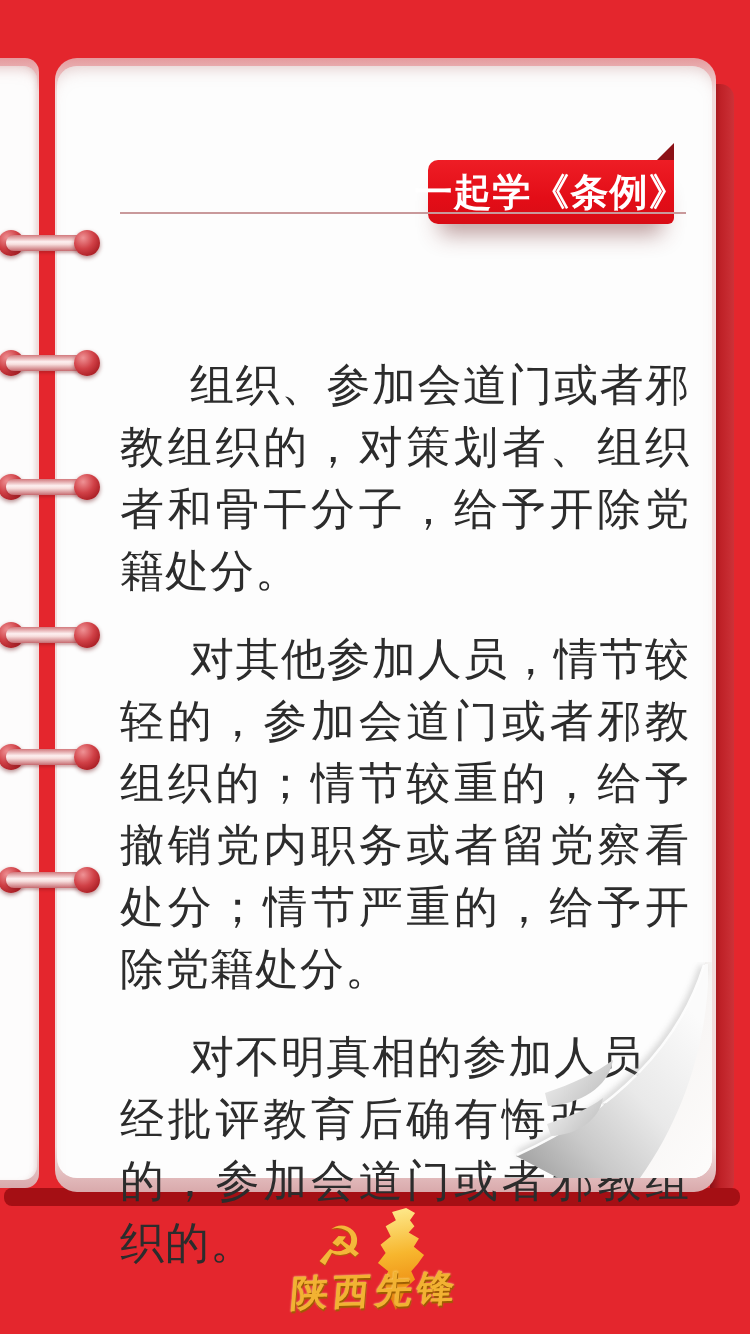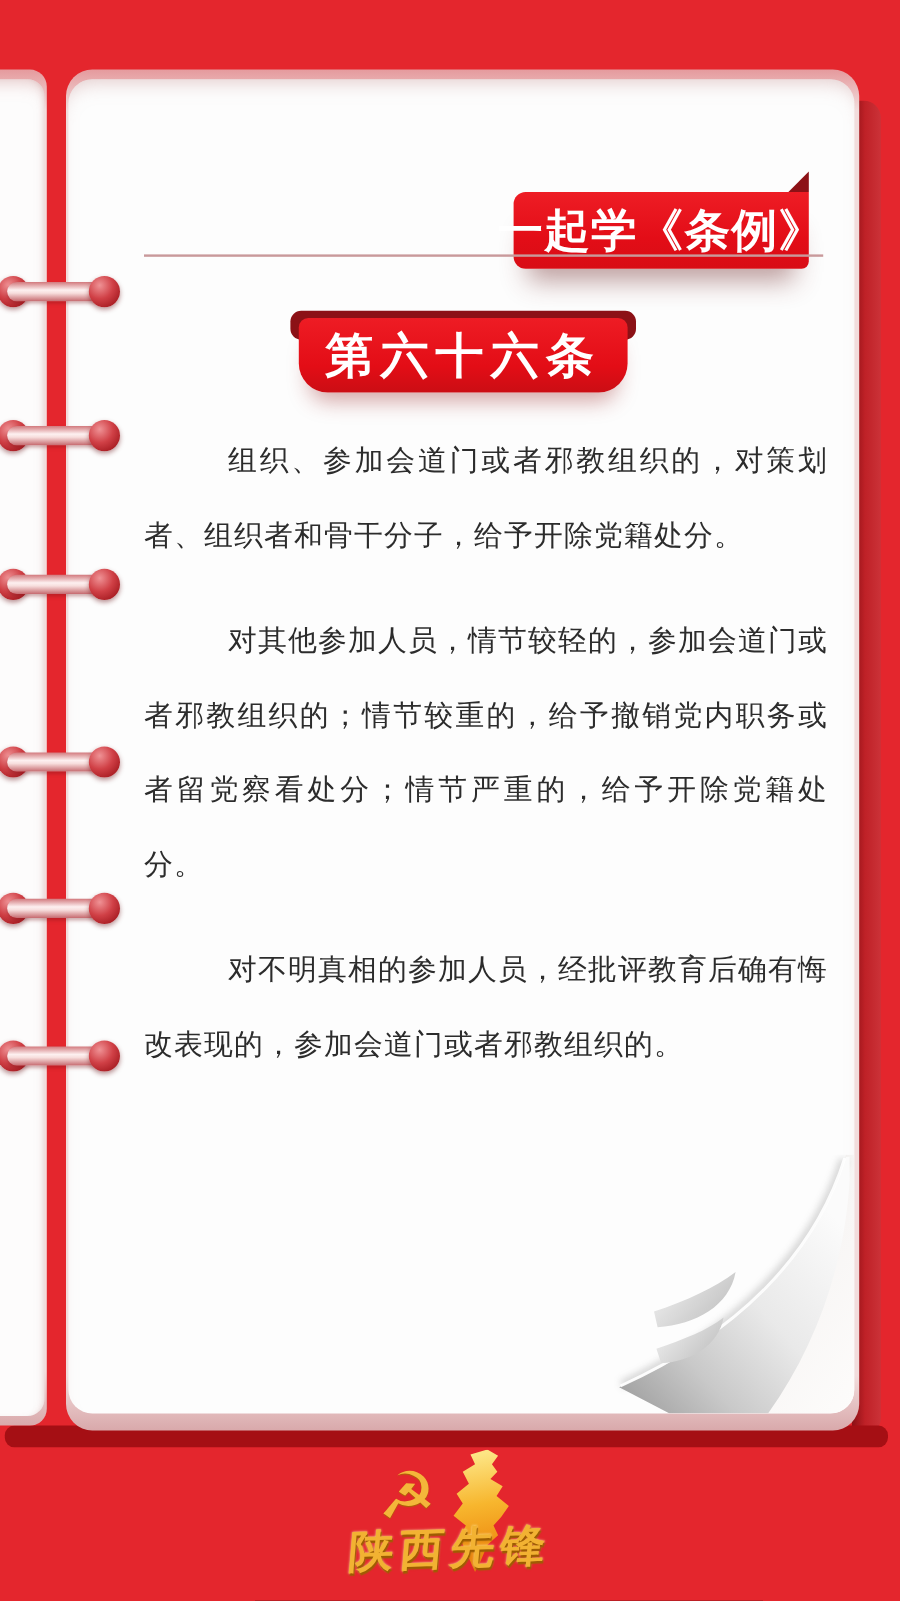--- a/index.html
+++ b/index.html
@@ -76,21 +76,21 @@
     position:absolute;left:7px;right:7px;top:6px;bottom:0;
     background:linear-gradient(180deg,#ee1c24,#e30d16 65%,#cb0d14);
     border-radius:8px 8px 24px 24px;
     box-shadow:0 16px 18px -9px rgba(150,30,30,.4);
     display:flex;align-items:center;justify-content:center;
   }
   .badge-label{color:#fff;font-size:40px;font-weight:bold;letter-spacing:6px;white-space:nowrap;}
   
   .content{position:absolute;left:120px;top:354px;width:570px;}
   .content p{
-    margin:0 0 26px 0;font-size:24px;line-height:62px;color:#2c2c2c;
+    margin:0 0 26px 0;font-size:44px;line-height:62px;color:#2c2c2c;
     text-indent:70px;text-align:justify;letter-spacing:1px;
   }
   
   .curl{
     position:absolute;left:500px;top:962px;width:212px;height:216px;
     overflow:hidden;border-radius:0 0 20px 0;
   }
   
   .logo{position:absolute;left:0;right:0;top:1206px;height:120px;}
   .logo-art{position:absolute;left:50%;margin-left:-62px;top:0;width:124px;height:106px;}
@@ -142,26 +142,20 @@
   <div class="ring" style="top:866px">
       <span class="bar"></span>
     </div>
 
   <div class="banner">
     <span class="banner-label">一起学《条例》</span>
   </div>
 
   <div class="divider"></div>
 
-  <div class="badge">
-    <div class="badge-back"></div>
-    <div class="badge-body">
-      <span class="badge-label">第六十六条</span>
-    </div>
-  </div>
 
   <div class="content">
     <p>组织、参加会道门或者邪教组织的，对策划者、组织者和骨干分子，给予开除党籍处分。</p>
     <p>对其他参加人员，情节较轻的，参加会道门或者邪教组织的；情节较重的，给予撤销党内职务或者留党察看处分；情节严重的，给予开除党籍处分。</p>
     <p>对不明真相的参加人员，经批评教育后确有悔改表现的，参加会道门或者邪教组织的。</p>
   </div>
 
   <div class="curl">
     <svg width="212" height="216" viewBox="0 0 212 216" xmlns="http://www.w3.org/2000/svg">
       <defs>

